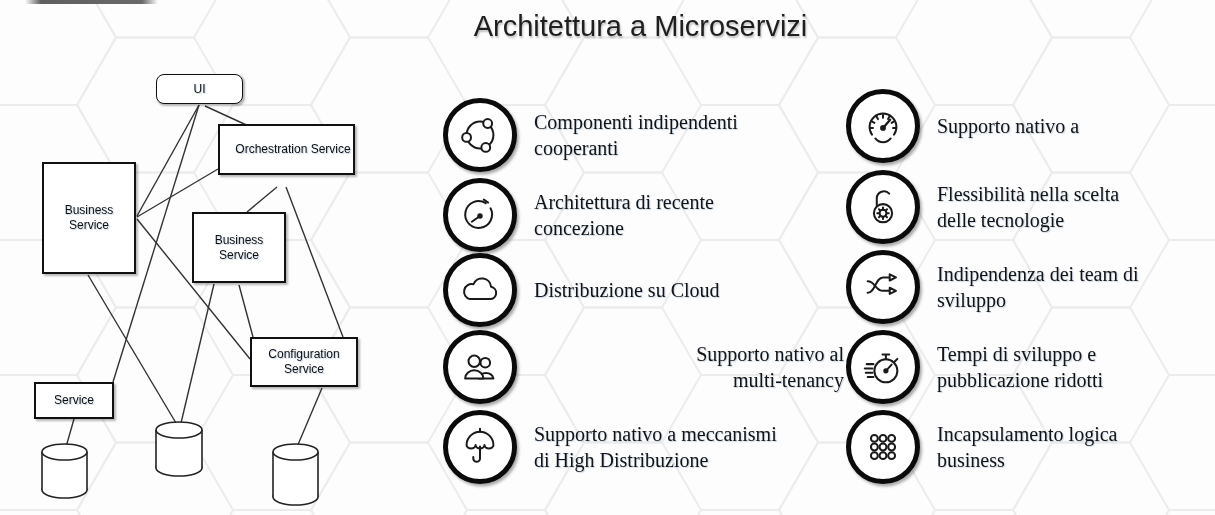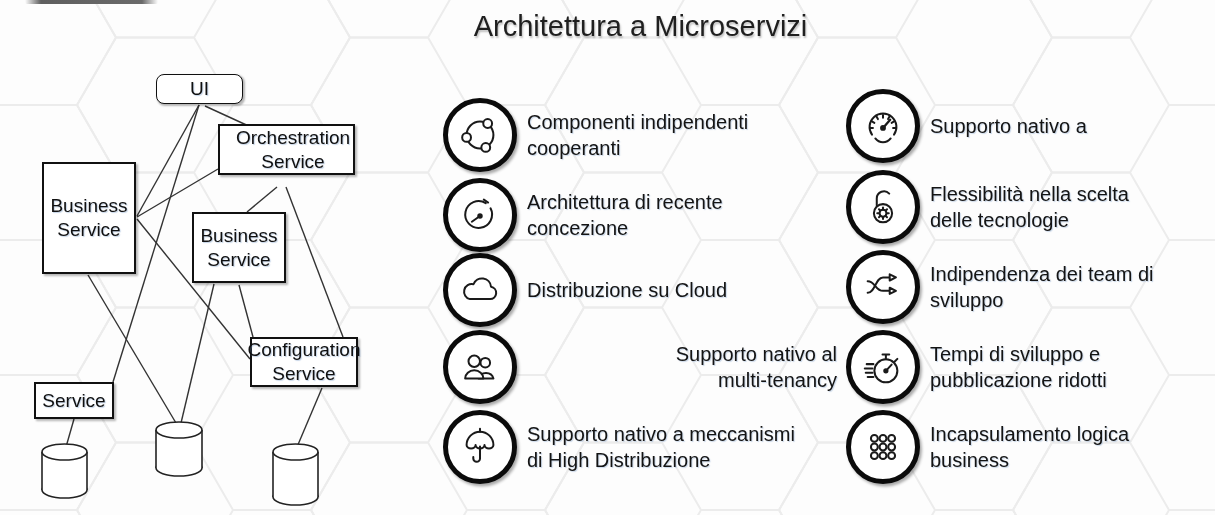--- a/index.html
+++ b/index.html
@@ -9,26 +9,26 @@
   .topbar{position:absolute;left:25px;top:0;width:133px;height:4px;z-index:5;
           background:linear-gradient(to right, rgba(90,90,90,0), #5f5f5f 12%, #6a6a6a 88%, rgba(90,90,90,0));
           border-radius:0 0 2px 2px;}
   .title{position:absolute;left:0;top:10px;width:100%;box-sizing:border-box;padding-left:66px;
          text-align:center;font-size:29px;color:#1f1f1f;z-index:3;
          text-shadow:1px 2px 2px rgba(0,0,0,0.25);}
   
   .diagram-lines{position:absolute;left:0;top:0;z-index:1;}
   .node{position:absolute;z-index:2;background:#fff;border:2.5px solid #111;
         box-sizing:border-box;display:flex;align-items:center;justify-content:center;
-        text-align:center;font-size:19px;line-height:1.25;color:#101010;
+        text-align:center;font-size:12px;line-height:1.25;color:#101010;
         box-shadow:1.5px 1.5px 2px rgba(0,0,0,0.28);
         text-shadow:1px 1px 1px rgba(120,155,200,0.45);}
   .node-ui{border-width:1.5px;border-radius:8px;}
   
-  .feature{position:absolute;display:flex;align-items:center;gap:10px;z-index:3;}
+  .feature{position:absolute;display:flex;align-items:center;gap:17px;z-index:3;font-family:Liberation Serif, serif;}
   .ring{flex:0 0 auto;width:74px;height:74px;border:5px solid #0b0b0b;border-radius:50%;
         box-sizing:border-box;background:#fff;display:flex;align-items:center;justify-content:center;
         box-shadow:2px 2.5px 3px rgba(0,0,0,0.33);}
   .ftext{font-size:20px;line-height:26px;color:#141414;
          text-shadow:1px 1px 1px rgba(120,155,200,0.4);}
   .ftext span{display:block;}
   .icon-svg{stroke:#1a1a1a;fill:none;stroke-width:2.1;stroke-linecap:round;stroke-linejoin:round;}
 </style>
 </head>
 <body>

